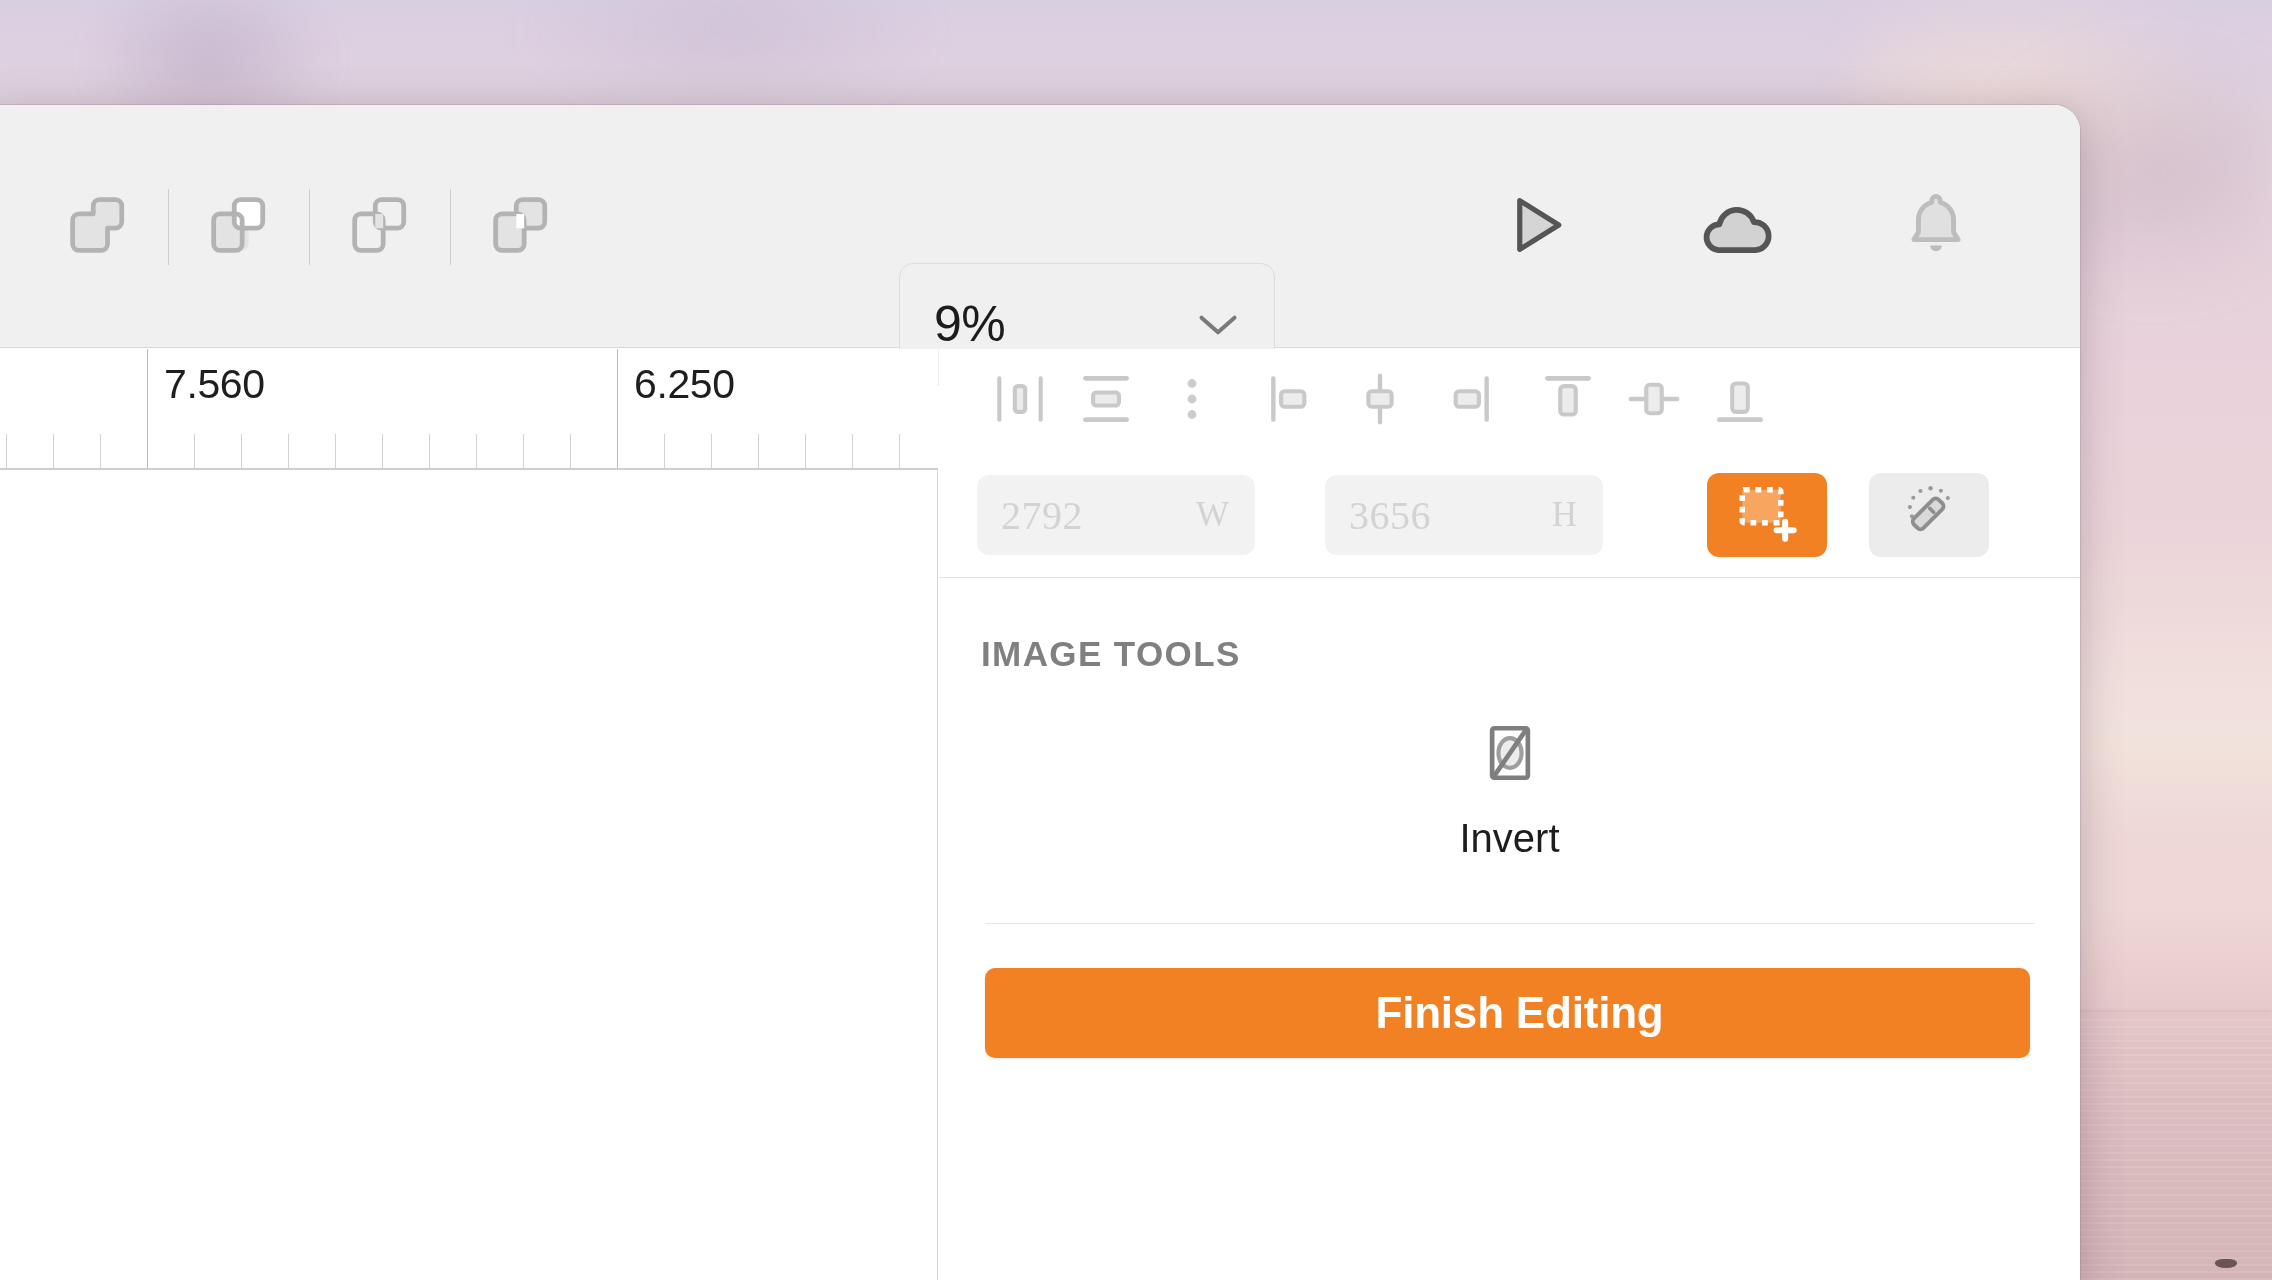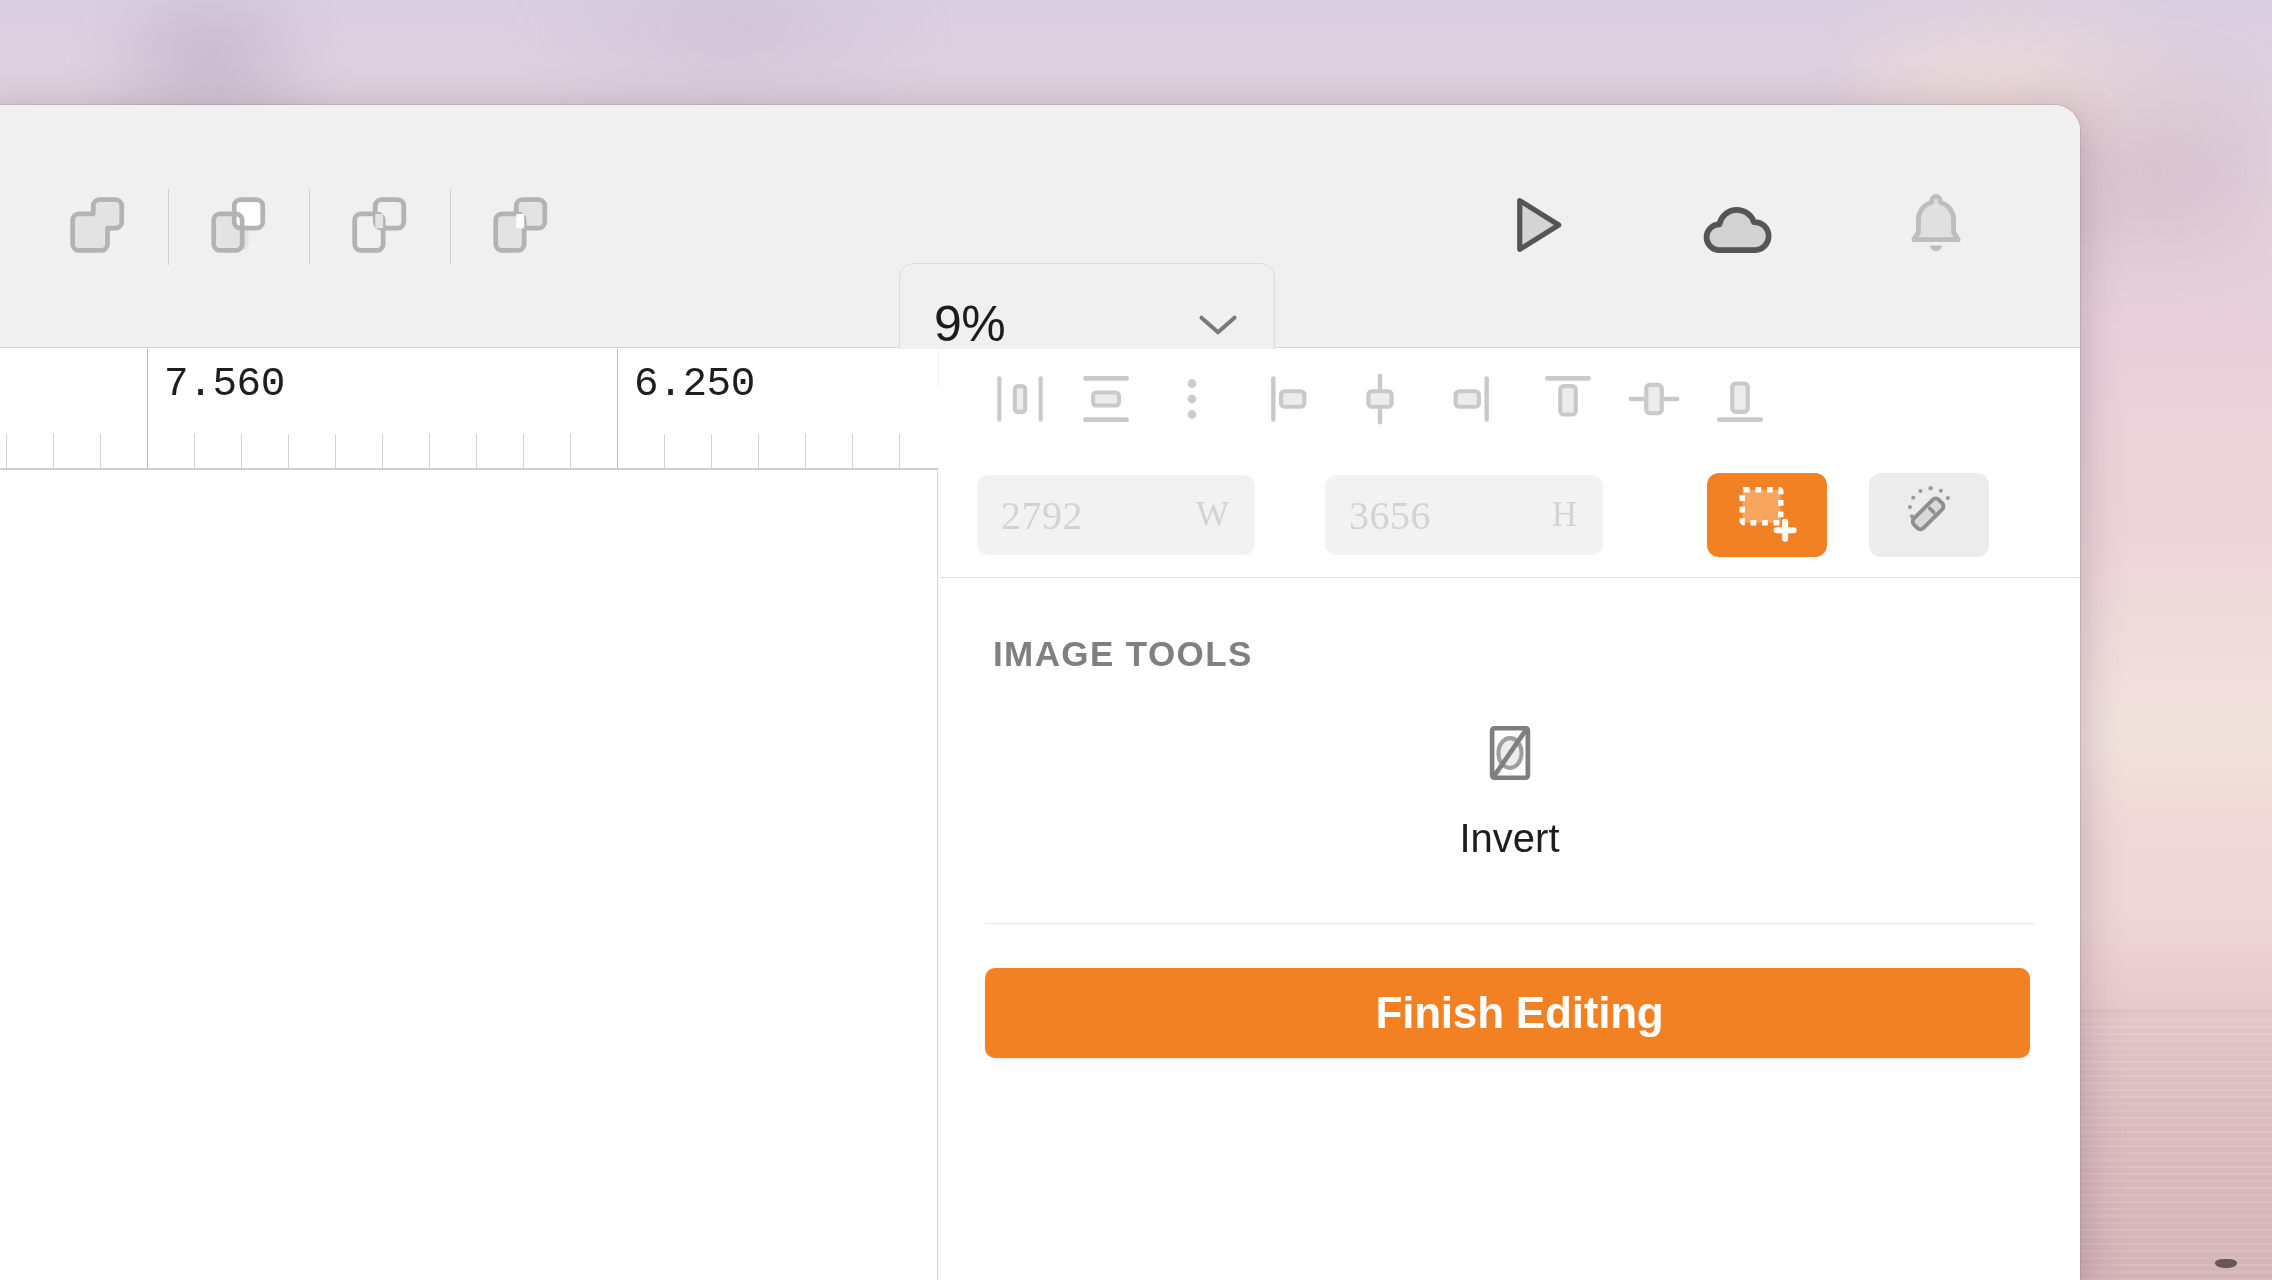--- a/index.html
+++ b/index.html
@@ -147,21 +147,21 @@
     overflow: hidden;
   }
   #ruler .major {
     position: absolute; top: 0; bottom: 0; width: 1px; background: #b9b9b9;
   }
   #ruler .minor {
     position: absolute; bottom: 0; height: 34px; width: 1px; background: #d3d3d3;
   }
   #ruler .rlabel {
     position: absolute; top: 12px;
-    font-size: 41px; color: #1e1e1e; letter-spacing: -0.4px; font-family: Liberation Mono, monospace;
+    font-size: 41px; color: #1e1e1e; letter-spacing: -0.4px;
   }
 
   
   #canvas {
     position: absolute; left: 0; top: 365px; width: 952px; bottom: 0;
     background: #ffffff;
     border-right: 1px solid #d8d8d8;
   }
 
   
@@ -207,21 +207,21 @@
     border-radius: 12px;
     display: flex; align-items: center; justify-content: center;
     cursor: default;
   }
   .sel-btn.active { background: #f28124; }
   .sel-btn.plain { background: #ececec; margin-left: 42px; }
 
   .sec-title {
     font-size: 35px; font-weight: bold; color: #808080;
     letter-spacing: 1.4px;
-    padding: 56px 0 0 54px;
+    padding: 56px 0 0 42px;
   }
   .img-tools {
     display: flex;
     padding: 36px 46px 0 46px;
     flex-direction: column;
   }
   .img-tool {
     flex: 1;
     display: flex; flex-direction: column; align-items: center;
     cursor: default;

